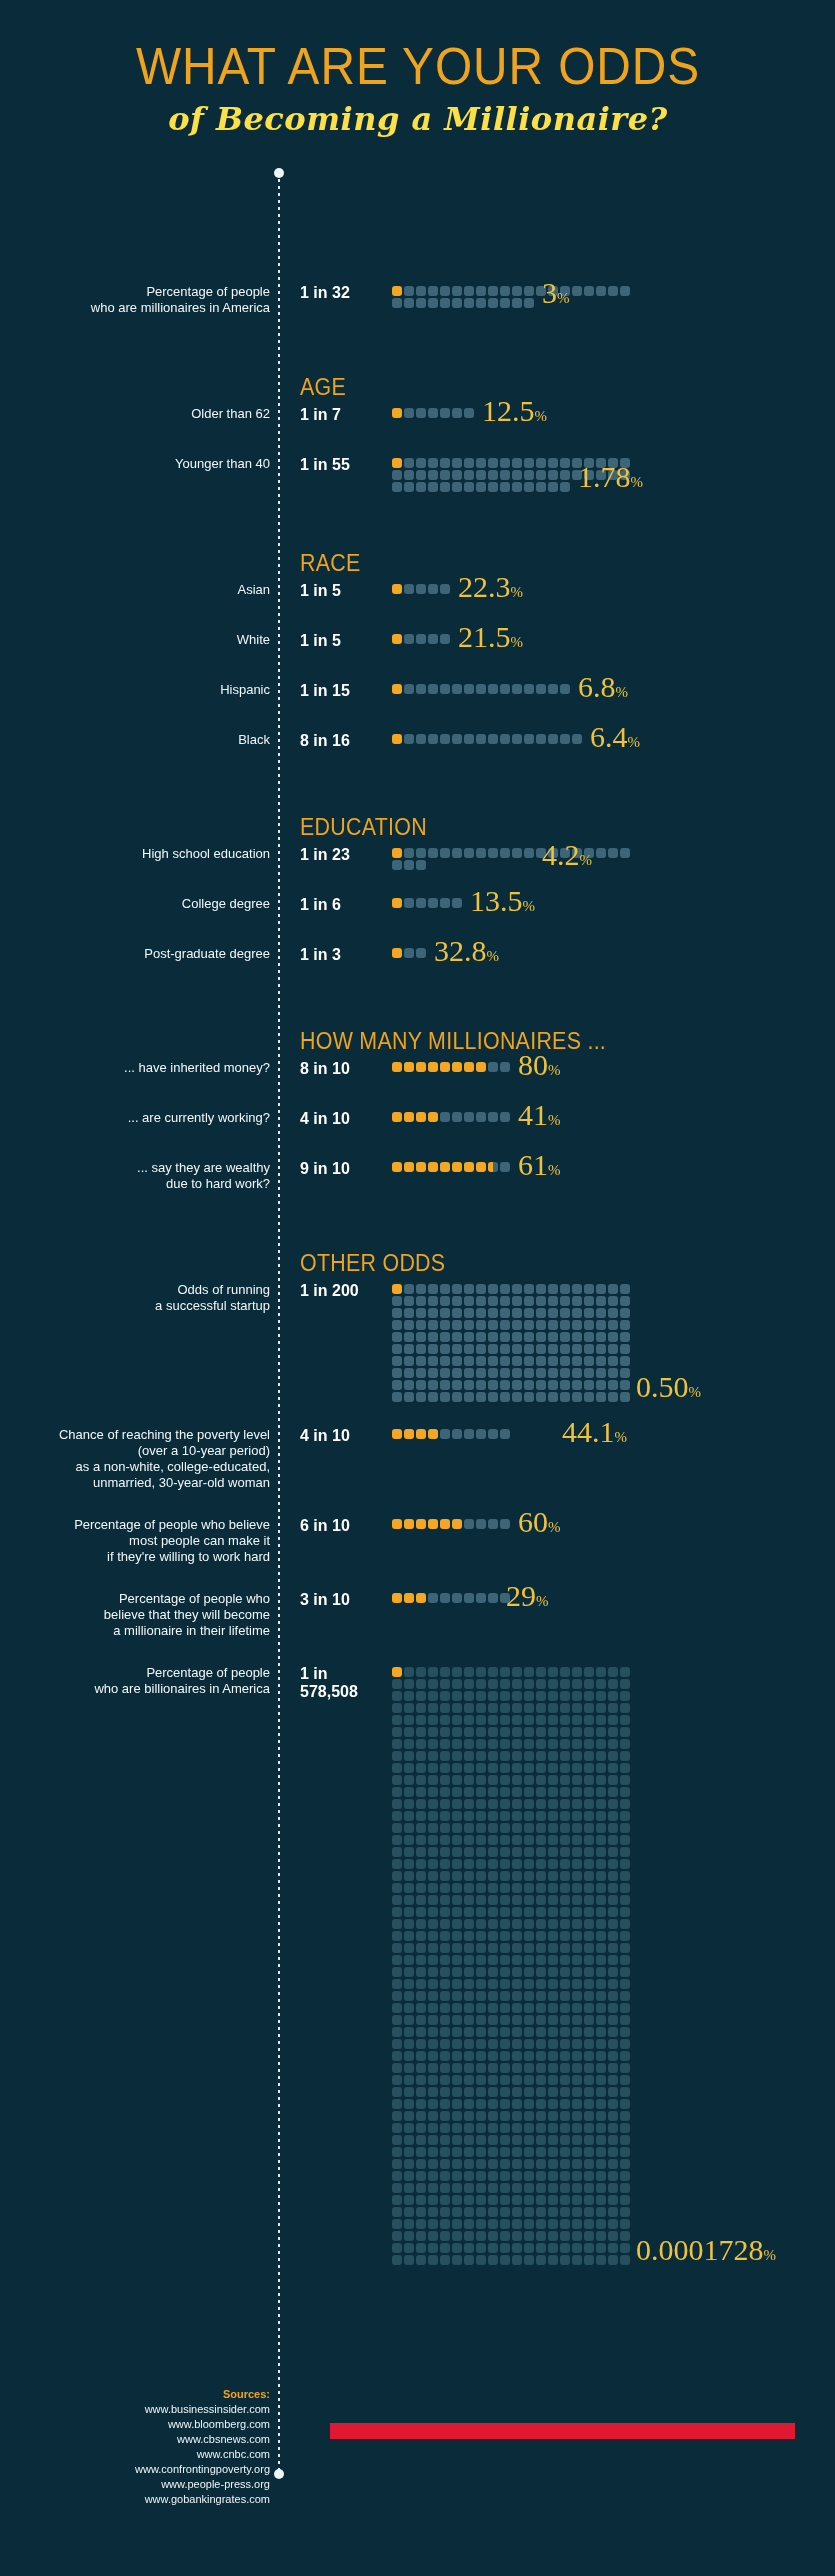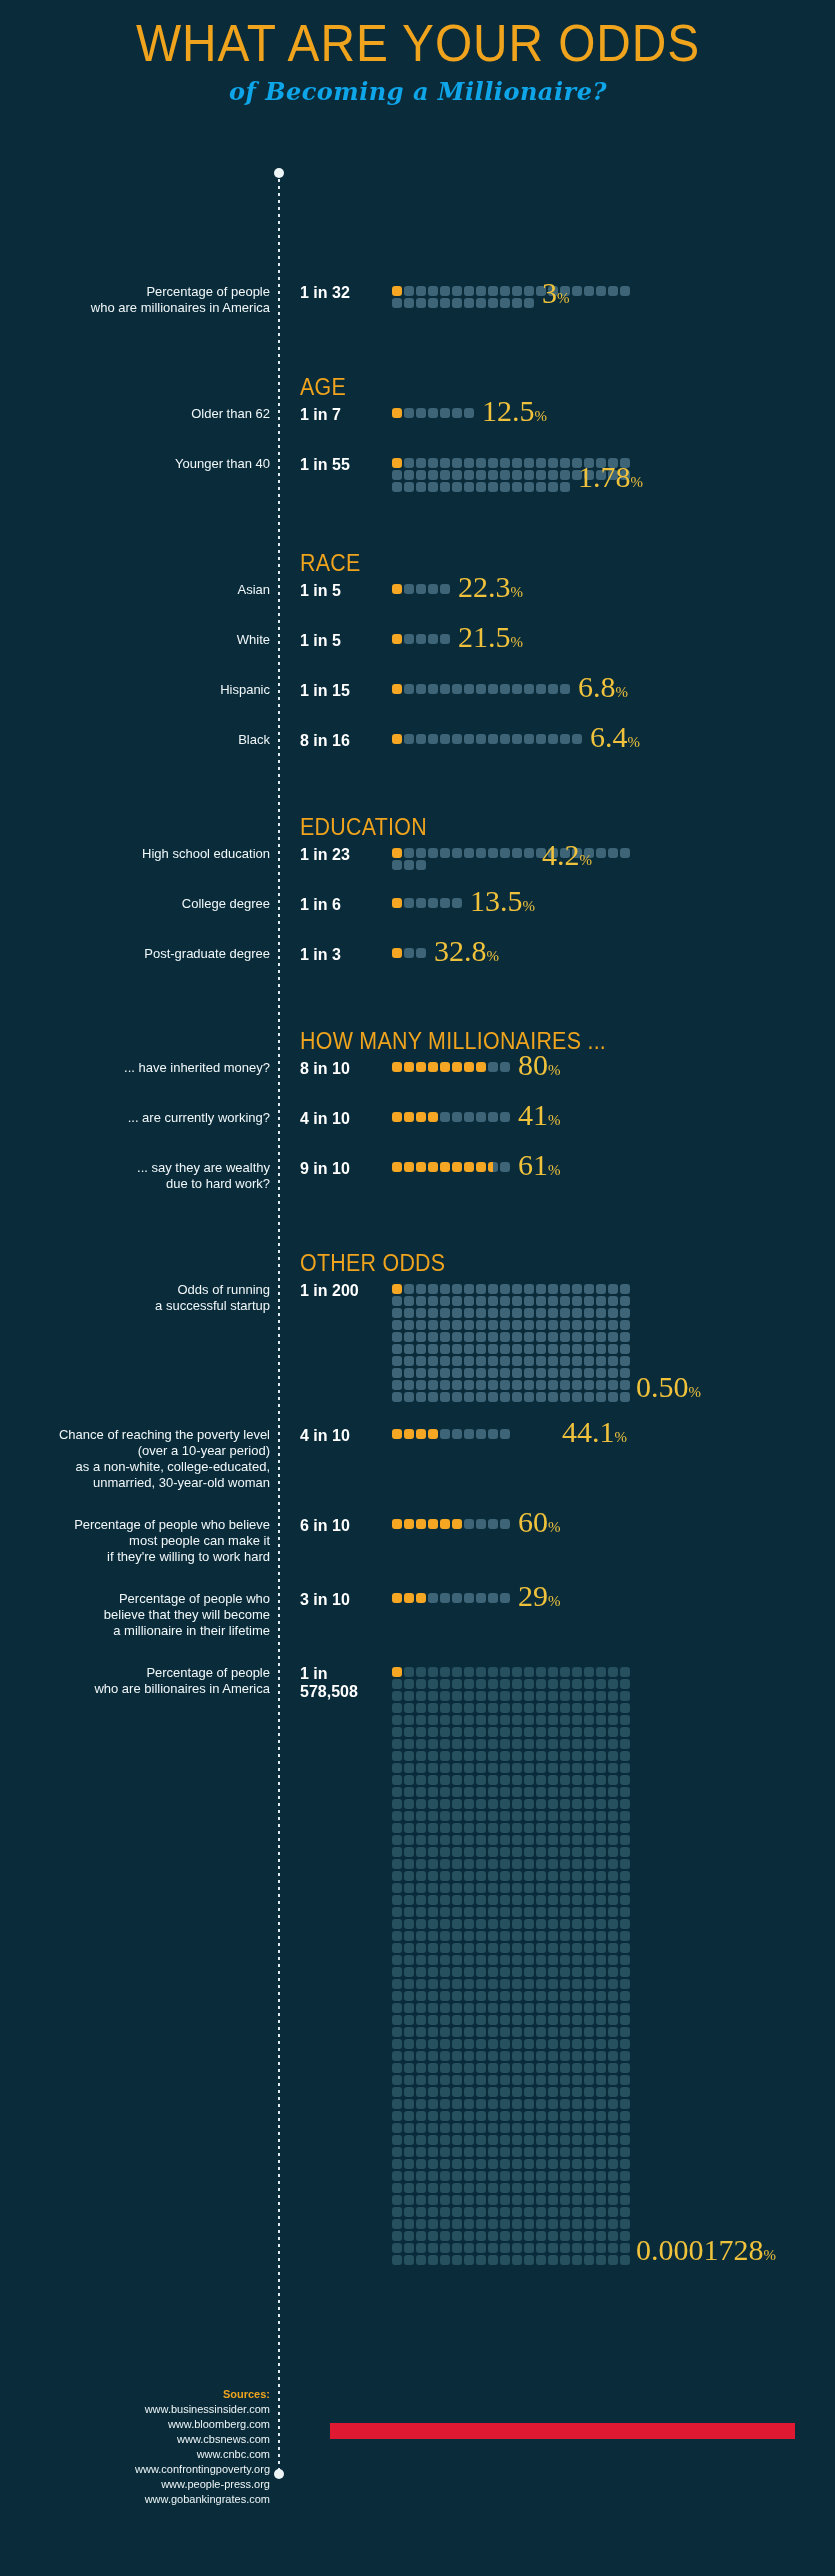--- a/index.html
+++ b/index.html
@@ -7,35 +7,35 @@
     width:836px;height:2576px;
     background:#0a2c3a;
     font-family:"Liberation Sans", sans-serif;
     color:#ffffff;
     overflow:hidden;
     position:relative;
   }
   .page{position:relative;width:836px;height:2576px;background:#0a2c3a;}
 
   
-  .header{padding-top:16px;text-align:center;}
+  .header{padding-top:39px;text-align:center;}
   .title{
     font-family:"Liberation Sans", sans-serif;
     color:#f0a41d;
     font-size:52px;
     letter-spacing:1px;
     font-weight:400;
     line-height:1.05;
     transform:scaleX(0.92);
   }
   .subtitle{
     font-family:"DejaVu Serif", serif;
     font-style:italic;
-    color:#0ea5e9;
-    font-size:24px;
+    color:#fde047;
+    font-size:32px;
     font-weight:700;
     margin-top:6px;
     letter-spacing:0.5px;
   }
 
   
   .spine{
     position:absolute;
     left:278px;
     top:172px;
@@ -702,21 +702,21 @@
           <span class="dot on"></span>
           <span class="dot on"></span>
           <span class="dot"></span>
           <span class="dot"></span>
           <span class="dot"></span>
           <span class="dot"></span>
           <span class="dot"></span>
           <span class="dot"></span>
           <span class="dot"></span>
         </div>
-        <div class="pct" style="left: 518px; top: -14px;"><span>29</span><span class="u">%</span></div>
+        <div class="pct" style="left: 506px; top: -14px;"><span>29</span><span class="u">%</span></div>
       </div>
       <div class="row" style="top: 1667px;">
         <div class="label" style="top: -2px;">Percentage of people<br>who are billionaires in America</div>
         <div class="ratio" style="top: -2px;">1 in<br>578,508</div>
         <div class="grid" style="width: 240px;">
           <span class="dot on"></span>
           <span class="dot dim"></span>
           <span class="dot dim"></span>
           <span class="dot dim"></span>
           <span class="dot dim"></span>

